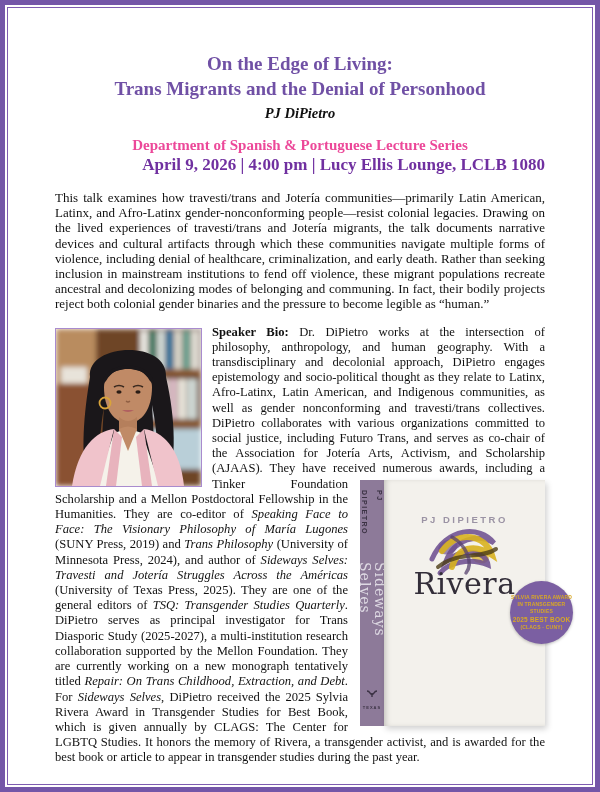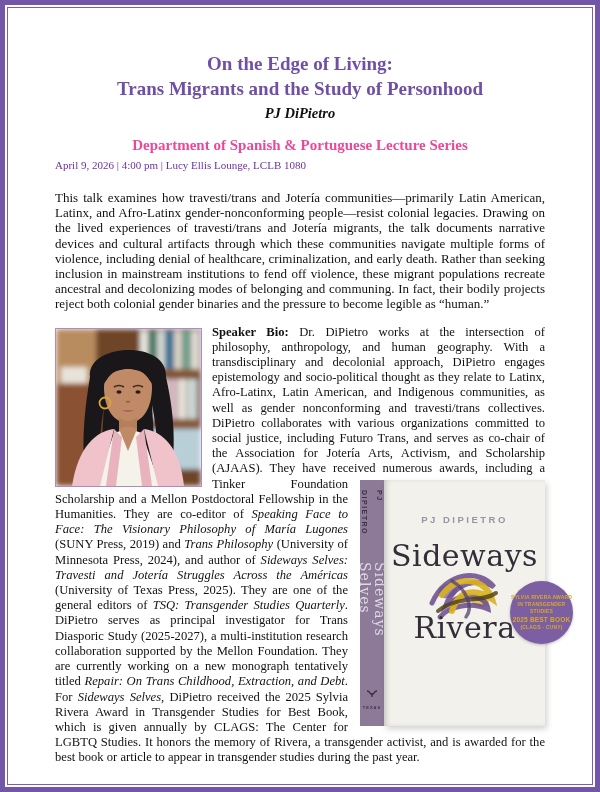--- a/index.html
+++ b/index.html
@@ -42,24 +42,24 @@
     font-size:14.5px;line-height:19px;
   }
   .series{
     text-align:center;
     color:#ec4899;
     font-weight:bold;
     font-size:15px;line-height:20px;
     margin-top:12px;
   }
   .event-details{
-    text-align:left;
+    text-align:right;
     color:#7030a0;
-    font-weight:normal;
-    font-size:11px;line-height:20px;
+    font-weight:bold;
+    font-size:17px;line-height:20px;
   }
   .abstract{
     margin-top:15px;
     font-size:13px;
     line-height:15.2px;
     text-align:justify;
   }
   .bio{
     margin-top:0;
     font-size:12.6px;
@@ -166,21 +166,21 @@
   .badge .bl-big{font-size:6.5px;line-height:9px;font-weight:bold;}
 </style>
 </head>
 <body>
 
 <div class="page">
   <div class="inner-frame"></div>
   <div class="content">
 
     <div class="title">On the Edge of Living:</div>
-    <div class="title">Trans Migrants and the Study of Personhood</div>
+    <div class="title">Trans Migrants and the Denial of Personhood</div>
     <div class="speaker-name">PJ DiPietro</div>
     <div class="series">Department of Spanish &amp; Portuguese Lecture Series</div>
     <div class="event-details">April 9, 2026  |  4:00 pm  |  Lucy Ellis Lounge, LCLB 1080</div>
 
     <p class="abstract">This talk examines how travesti/trans and Jotería communities—primarily Latin American, Latinx, and Afro-Latinx gender-nonconforming people—resist colonial legacies. Drawing on the lived experiences of travesti/trans and Jotería migrants, the talk documents narrative devices and cultural artifacts through which these communities navigate multiple forms of violence, including denial of healthcare, criminalization, and early death. Rather than seeking inclusion in mainstream institutions to fend off violence, these migrant populations recreate ancestral and decolonizing modes of belonging and communing. In fact, their bodily projects reject both colonial gender binaries and the pressure to become legible as “human.”</p>
 
     <div class="bio"><svg class="photo" viewBox="0 0 145 157" xmlns="http://www.w3.org/2000/svg">
           <defs>
             <filter id="blur1" x="-20%" y="-20%" width="140%" height="140%">
               <feGaussianBlur stdDeviation="2.5"></feGaussianBlur>
@@ -233,21 +233,20 @@
             <span class="spine-title">Sideways Selves</span>
             <span class="spine-logo">
               <svg width="12" height="8" viewBox="0 0 12 8" xmlns="http://www.w3.org/2000/svg">
                 <path d="M1,1 Q3,1 4,3 Q6,6 8,3 Q9,1 11,1 M6,3 L6,7" stroke="#3b3244" stroke-width="1.4" fill="none"></path>
               </svg>
               <span class="spine-press">TEXAS</span>
             </span>
           </span>
           <span class="book-cover">
             <span class="cover-author">PJ DIPIETRO</span>
-            <span class="cover-title t1">Sideways</span>
             <svg class="cover-scribble" width="86" height="62" viewBox="0 0 86 62" xmlns="http://www.w3.org/2000/svg">
               <ellipse cx="26" cy="28" rx="10" ry="7" fill="#6a4b8e" opacity="0.65" transform="rotate(-20 26 28)"></ellipse>
               <ellipse cx="58" cy="38" rx="9" ry="6" fill="#d8b11f" opacity="0.7" transform="rotate(15 58 38)"></ellipse>
               <path d="M10,40 C24,8 58,6 72,24 C56,14 32,20 24,42 C42,28 64,32 66,46 C48,38 26,44 18,54" stroke="#6a4b8e" stroke-width="5" fill="none" opacity="0.85" stroke-linecap="round"></path>
               <path d="M20,32 C36,10 64,16 70,36 C52,24 36,28 30,48" stroke="#d8b11f" stroke-width="6" fill="none" opacity="0.9" stroke-linecap="round"></path>
               <path d="M16,48 C36,32 60,40 74,30" stroke="#4c3d17" stroke-width="4" fill="none" opacity="0.8" stroke-linecap="round"></path>
               <path d="M30,18 C44,26 52,44 44,54" stroke="#55406e" stroke-width="3.5" fill="none" opacity="0.75" stroke-linecap="round"></path>
             </svg>
             <span class="cover-title t2">Rivera</span>
           </span>

